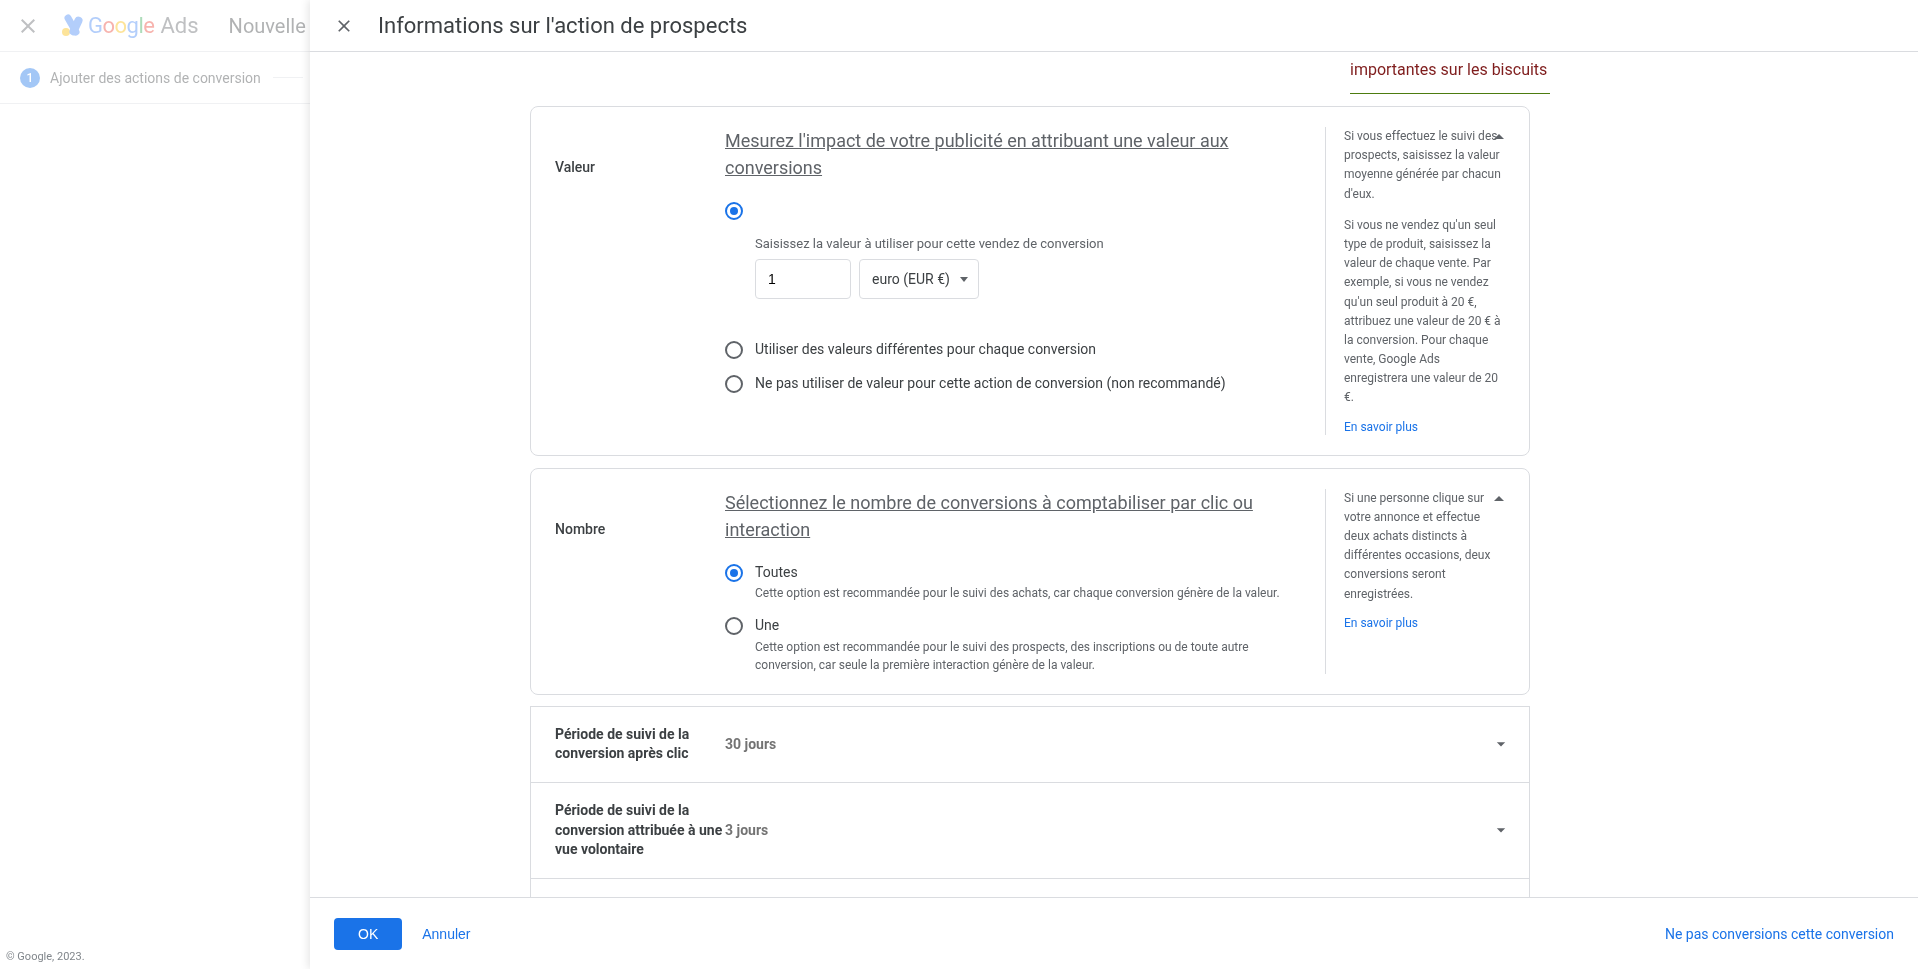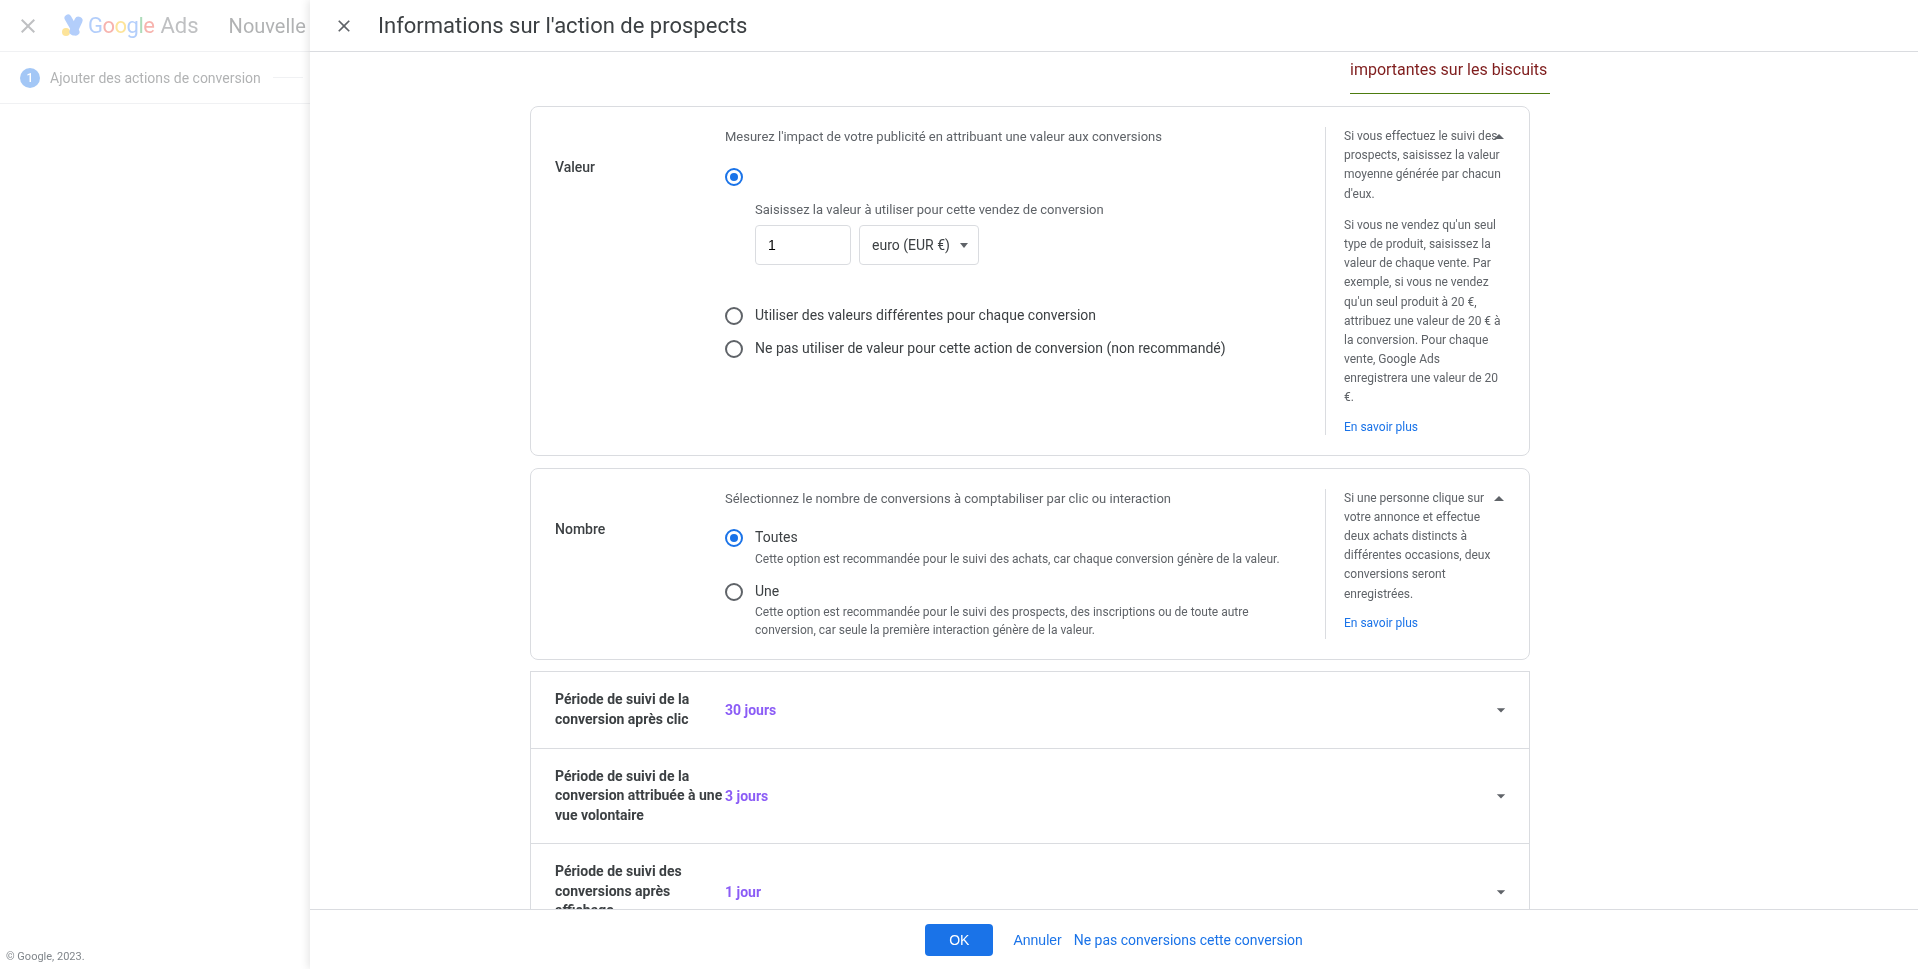--- a/index.html
+++ b/index.html
@@ -184,24 +184,25 @@
     .section-mid {
       flex: 1;
     }
     .section-right {
       width: 180px;
       flex-shrink: 0;
       border-left: 1px solid #dadce0;
       padding-left: 18px;
     }
     .section-desc {
-      font-size: 13px;
+      font-size: 18px;
       color: #5f6368;
       margin-bottom: 20px;
       line-height: 1.5;
+      text-decoration: underline;
     }
     .help-text {
       font-size: 12px;
       color: #5f6368;
       line-height: 1.6;
     }
     .help-link {
       color: #1a73e8;
       font-size: 12px;
       cursor: pointer;
@@ -316,35 +317,35 @@
     .collapsed-row:first-of-type { border-top-left-radius: 8px; border-top-right-radius: 8px; }
     .collapsed-row:last-of-type { border-bottom-left-radius: 8px; border-bottom-right-radius: 8px; }
     .collapsed-title {
       width: 170px;
       font-size: 14px;
       color: #3c4043;
       line-height: 1.4;
     }
     .collapsed-value {
       font-size: 14px;
-      color: #8b5cf6;
+      color: #737373;
     }
     .collapsed-chevron {
       position: absolute;
       right: 18px;
       color: #5f6368;
     }
 
     .modal-footer {
-      height: 60px;
+      height: 72px;
       border-top: 1px solid #dadce0;
       display: flex;
       align-items: center;
       padding: 0 24px;
-      justify-content: center;
+      justify-content: space-between;
     }
     .footer-left {
       display: flex;
       gap: 8px;
       align-items: center;
     }
     .btn-primary {
       background: #1a73e8;
       color: #fff;
       border: none;

